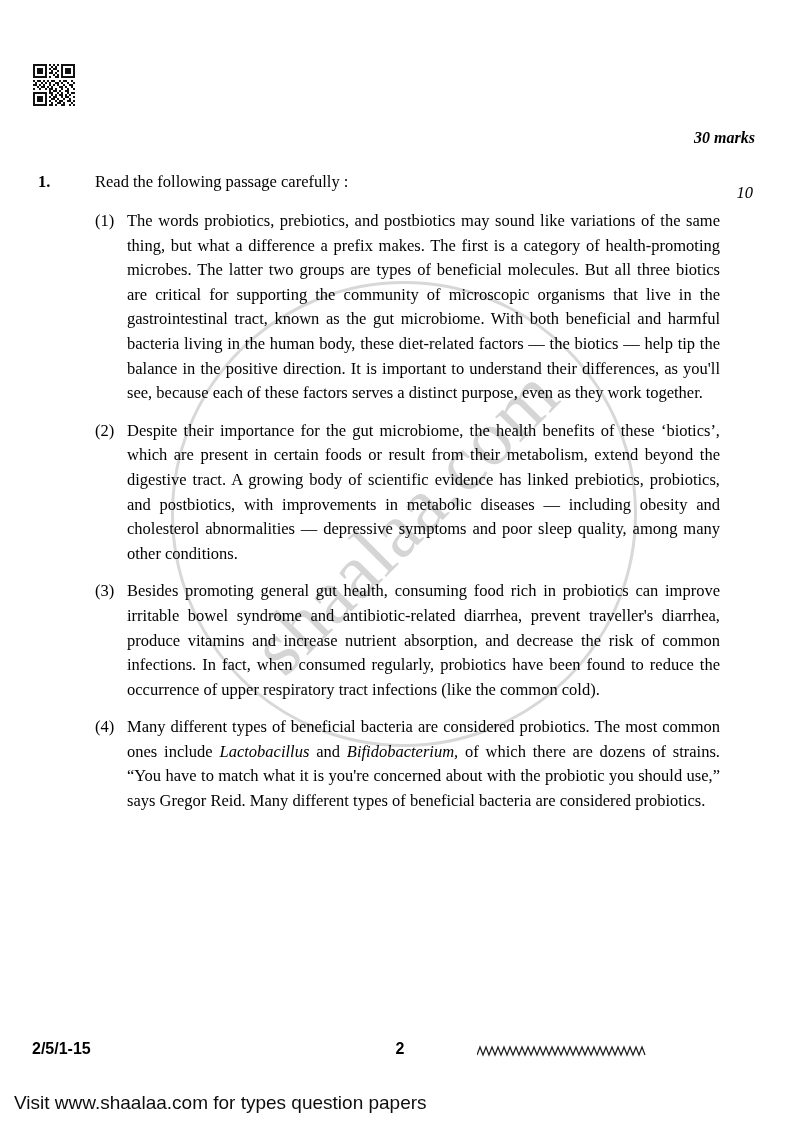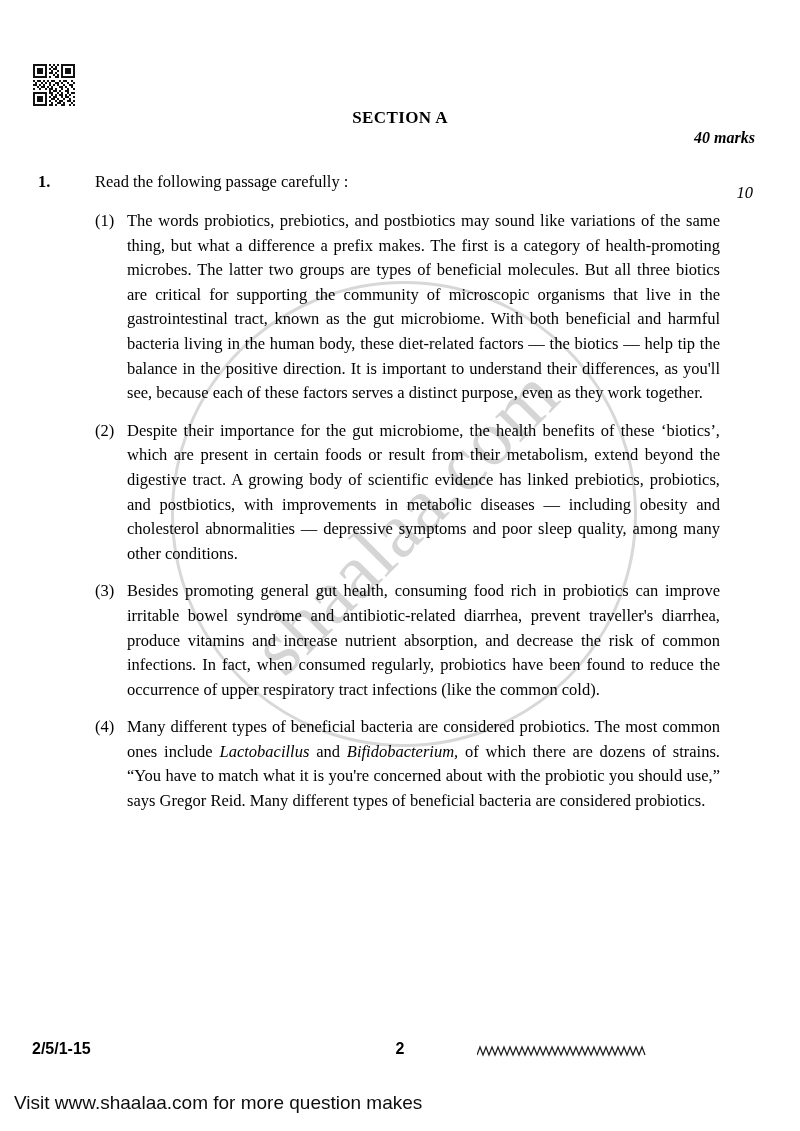--- a/index.html
+++ b/index.html
@@ -326,23 +326,22 @@
           <rect x="8" y="20" width="2" height="1"></rect>
             <rect x="11" y="20" width="1" height="1"></rect>
           <rect x="14" y="20" width="2" height="1"></rect>
             <rect x="18" y="20" width="1" height="1"></rect>
           <rect x="20" y="20" width="1" height="1"></rect>
         </g>
       </svg>
     </div>
 
     <div class="section-head">
-      <span class="section-title">SECTION A</span>
-    </div>
-    <div class="marks-total">40 marks</div>
+    </div>
+    <div class="marks-total">30 marks</div>
 
     <div class="q-line">
       <span class="q-number">1.</span>
       <span class="q-text">Read the following passage carefully :</span>
       <span class="q-marks">10</span>
     </div>
 
     <div class="passage">
       <div class="para">
         <span class="para-marker">(1)</span>
@@ -365,16 +364,16 @@
     <div class="footer">
       <span class="paper-code">2/5/1-15</span>
       <span class="page-number">2</span>
       <span class="zigzag">
         <svg viewBox="0 0 170 14" width="170" height="14" preserveAspectRatio="none">
           <polyline points="0,11 3,3 6,11 9,3 12,11 15,3 18,11 21,3 24,11 27,3 30,11 33,3 36,11 39,3 42,11 45,3 48,11 51,3 54,11 57,3 60,11 63,3 66,11 69,3 72,11 75,3 78,11 81,3 84,11 87,3 90,11 93,3 96,11 99,3 102,11 105,3 108,11 111,3 114,11 117,3 120,11 123,3 126,11 129,3 132,11 135,3 138,11 141,3 144,11 147,3 150,11 153,3 156,11 159,3 162,11 165,3 168,11" fill="none" stroke="#1a1a1a" stroke-width="1.2"></polyline>
         </svg>
       </span>
     </div>
 
-    <div class="site-note">Visit www.shaalaa.com for more question makes</div>
+    <div class="site-note">Visit www.shaalaa.com for types question papers</div>
 
   </div>
 </div>
 
 </body></html>

